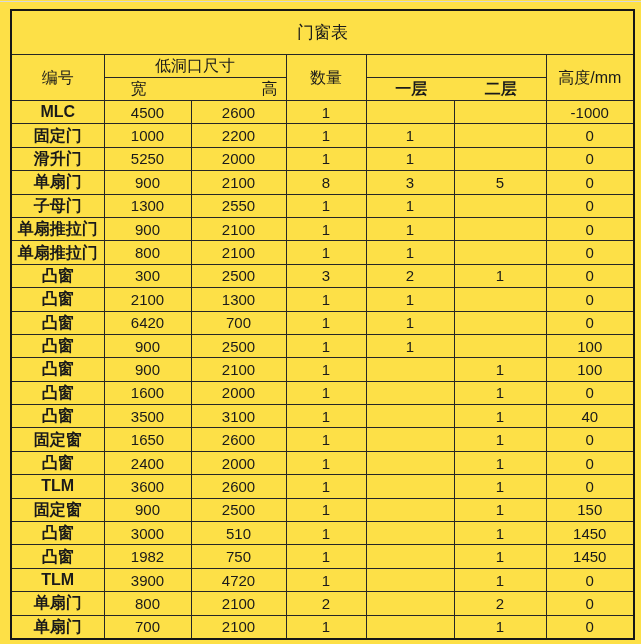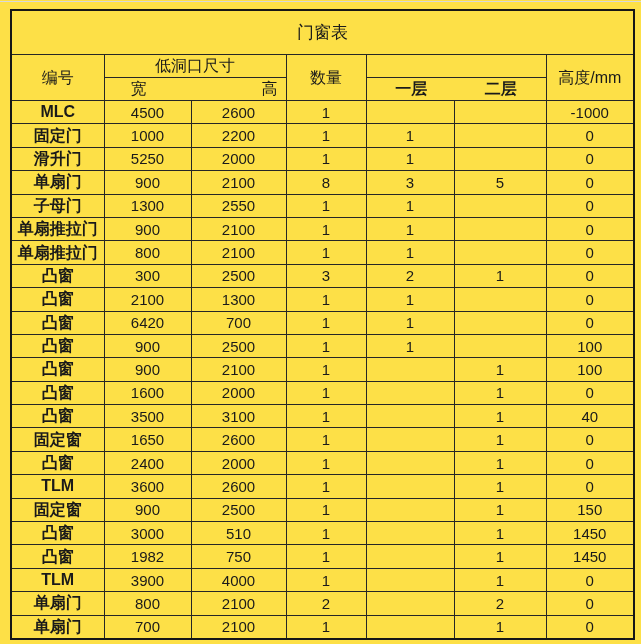--- a/index.html
+++ b/index.html
@@ -297,21 +297,21 @@
           <td class="cell-width">1982</td>
           <td class="cell-height">750</td>
           <td class="cell-quantity">1</td>
           <td class="cell-floor1"></td>
           <td class="cell-floor2">1</td>
           <td class="cell-elevation">1450</td>
         </tr>
         <tr>
           <td class="cell-id">TLM</td>
           <td class="cell-width">3900</td>
-          <td class="cell-height">4000</td>
+          <td class="cell-height">4720</td>
           <td class="cell-quantity">1</td>
           <td class="cell-floor1"></td>
           <td class="cell-floor2">1</td>
           <td class="cell-elevation">0</td>
         </tr>
         <tr>
           <td class="cell-id">单扇门</td>
           <td class="cell-width">800</td>
           <td class="cell-height">2100</td>
           <td class="cell-quantity">2</td>

